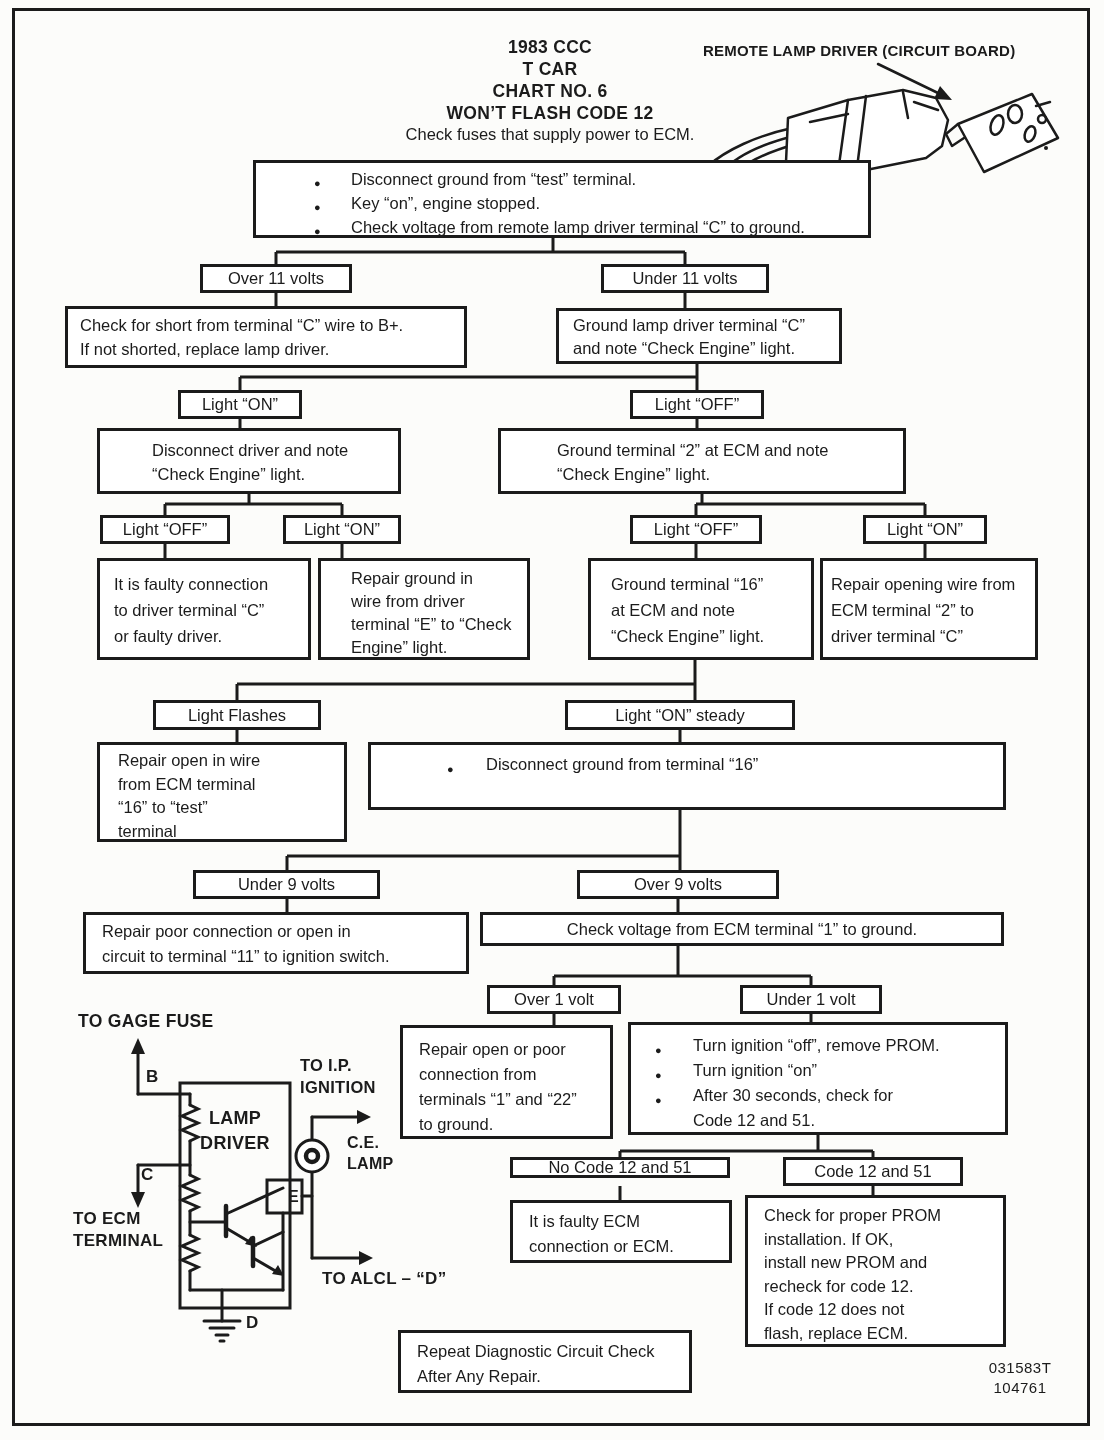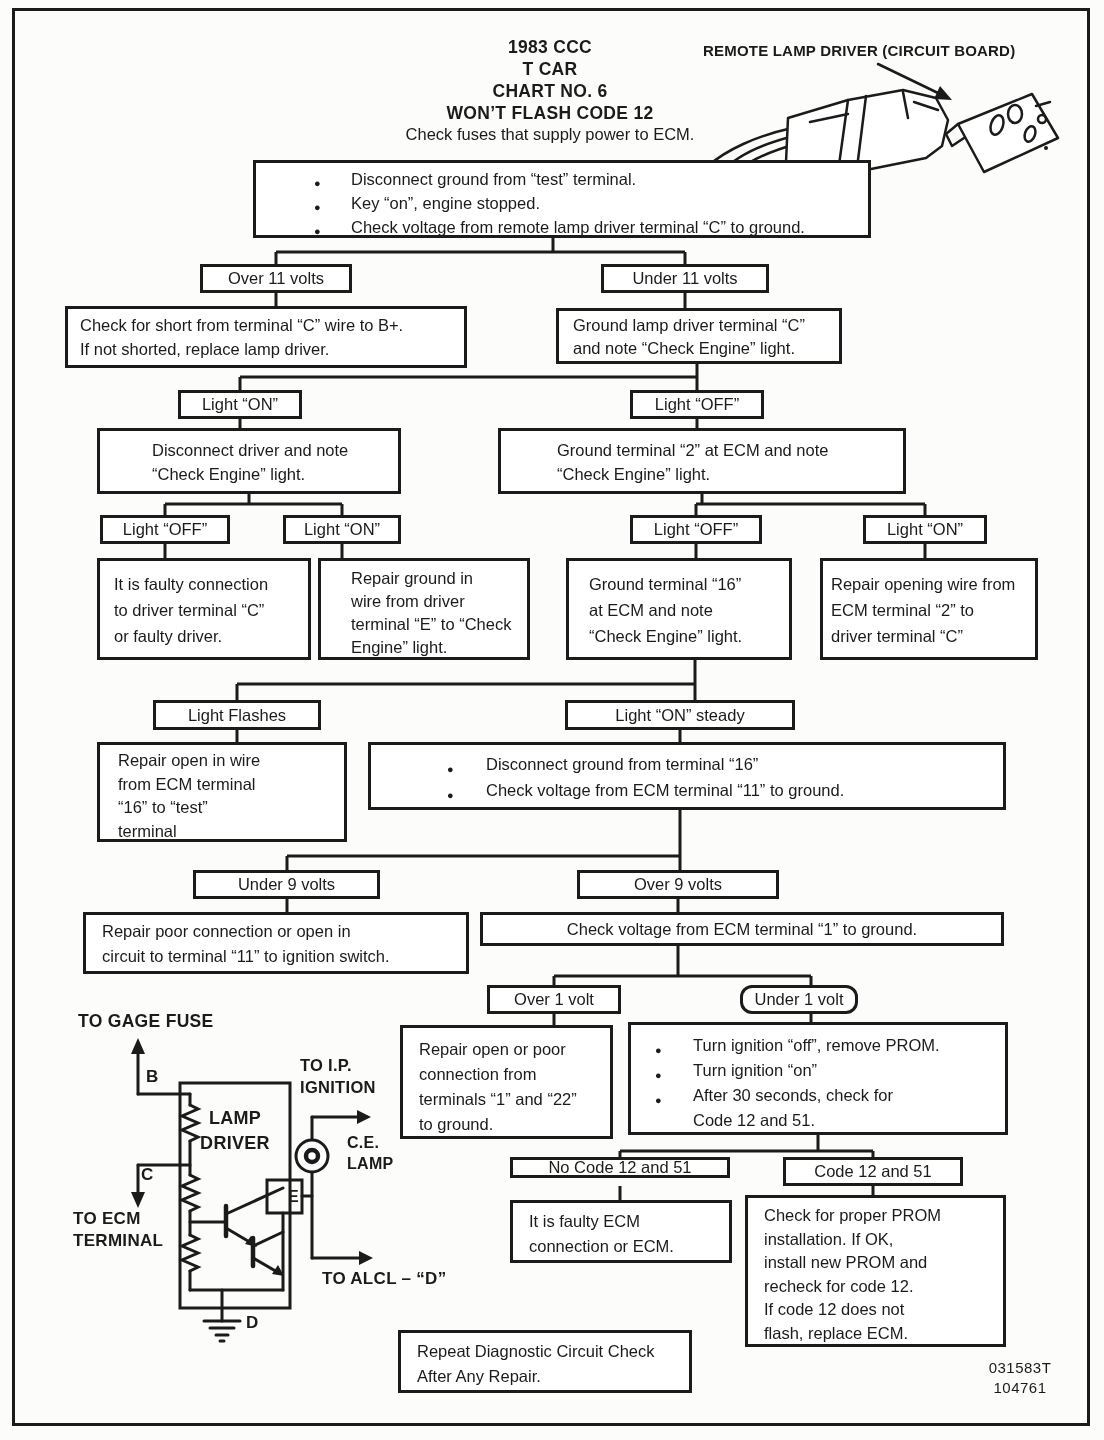--- a/index.html
+++ b/index.html
@@ -142,51 +142,50 @@
 <div class="box lb" style="left:630px;top:515px;width:132px;height:29px;">Light “OFF”</div>
 <div class="box lb" style="left:863px;top:515px;width:124px;height:29px;">Light “ON”</div>
 
 <div class="box tb" style="left:97px;top:558px;width:214px;height:102px;padding:10px 0 0 14px;line-height:26px;">It is faulty connection
 to driver terminal “C”
 or faulty driver.</div>
 <div class="box tb" style="left:318px;top:558px;width:212px;height:102px;padding:6px 0 0 30px;line-height:23px;">Repair ground in
 wire from driver
 terminal “E” to “Check
 Engine” light.</div>
-<div class="box tb" style="left:566px;top:558px;width:226px;height:102px;padding:10px 0 0 20px;line-height:26px;">Ground terminal “16”
+<div class="box tb" style="left:588px;top:558px;width:226px;height:102px;padding:10px 0 0 20px;line-height:26px;">Ground terminal “16”
 at ECM and note
 “Check Engine” light.</div>
 <div class="box tb" style="left:820px;top:558px;width:218px;height:102px;padding:10px 0 0 8px;line-height:26px;">Repair opening wire from
 ECM terminal “2” to
 driver terminal “C”</div>
 
 <div class="box lb" style="left:153px;top:700px;width:168px;height:30px;">Light Flashes</div>
 <div class="box lb" style="left:565px;top:700px;width:230px;height:30px;">Light “ON” steady</div>
 
 <div class="box tb" style="left:97px;top:742px;width:250px;height:100px;padding:4px 0 0 18px;line-height:23.5px;">Repair open in wire
 from ECM terminal
 “16” to “test”
 terminal</div>
 
 <div class="box bl bl-u" style="left:368px;top:742px;width:638px;height:68px;">
   <ul>
     <li>Disconnect ground from terminal “16”</li>
-    <li>Check voltage from ECM terminal “11” to ground.</li>
   </ul>
 </div>
 
 <div class="box lb" style="left:193px;top:870px;width:187px;height:29px;">Under 9 volts</div>
 <div class="box lb" style="left:577px;top:870px;width:202px;height:29px;">Over 9 volts</div>
 
 <div class="box tb" style="left:83px;top:912px;width:386px;height:62px;padding:4px 0 0 16px;line-height:25px;">Repair poor connection or open in
 circuit to terminal “11” to ignition switch.</div>
 <div class="box lb" style="left:480px;top:912px;width:524px;height:34px;">Check voltage from ECM terminal “1” to ground.</div>
 
 <div class="box lb" style="left:487px;top:985px;width:134px;height:29px;">Over 1 volt</div>
-<div class="box lb" style="left:740px;top:985px;width:118px;height:29px;border-radius:12px;">Under 1 volt</div>
+<div class="box lb" style="left:740px;top:985px;width:142px;height:29px;">Under 1 volt</div>
 
 <div class="box tb" style="left:400px;top:1025px;width:213px;height:114px;padding:9px 0 0 16px;line-height:25px;">Repair open or poor
 connection from
 terminals “1” and “22”
 to ground.</div>
 
 <div class="box bl bl-ac" style="left:628px;top:1022px;width:380px;height:113px;">
   <ul>
     <li>Turn ignition “off”, remove PROM.</li>
     <li>Turn ignition “on”</li>

